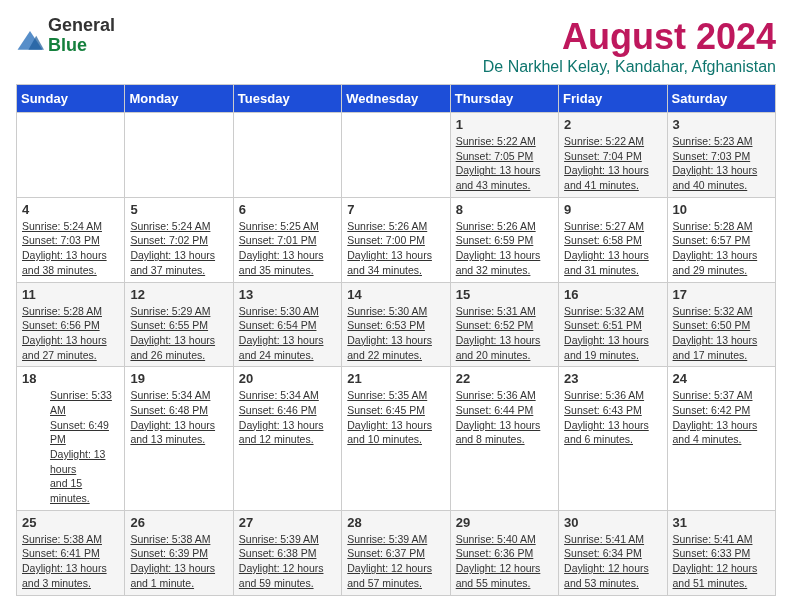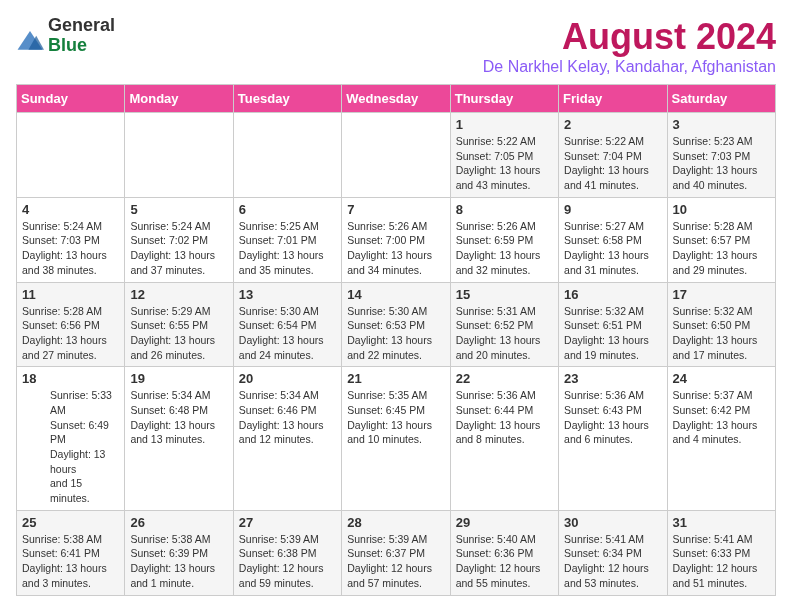--- a/index.html
+++ b/index.html
@@ -35,30 +35,30 @@
     .title-block {
       text-align: right;
     }
     .main-title {
       font-size: 36px;
       font-weight: bold;
       color: #be185d;
     }
     .subtitle {
       font-size: 16px;
-      color: #8b5cf6;
+      color: #0f766e;
       text-align: center;
     }
     table {
       width: 100%;
       border-collapse: collapse;
       margin-top: 8px;
     }
     thead th {
-      background-color: #ec4899;
+      background-color: #1d4ed8;
       color: #fff;
       font-size: 13px;
       font-weight: bold;
       padding: 6px 4px;
       text-align: left;
       border: 1px solid #ccc;
     }
     tbody td {
       border: 1px solid #ccc;
       vertical-align: top;
@@ -75,20 +75,21 @@
     .day-num {
       font-weight: bold;
       font-size: 13px;
       margin-bottom: 2px;
       display: block;
     }
     .day-info {
       font-size: 10.5px;
       line-height: 1.4;
       color: #333;
+      text-decoration: underline;
     }
     .empty-cell {
       background: #fff !important;
     }
   </style>
 </head>
 <body>
 
 <div class="header-top">
   <div class="logo">

